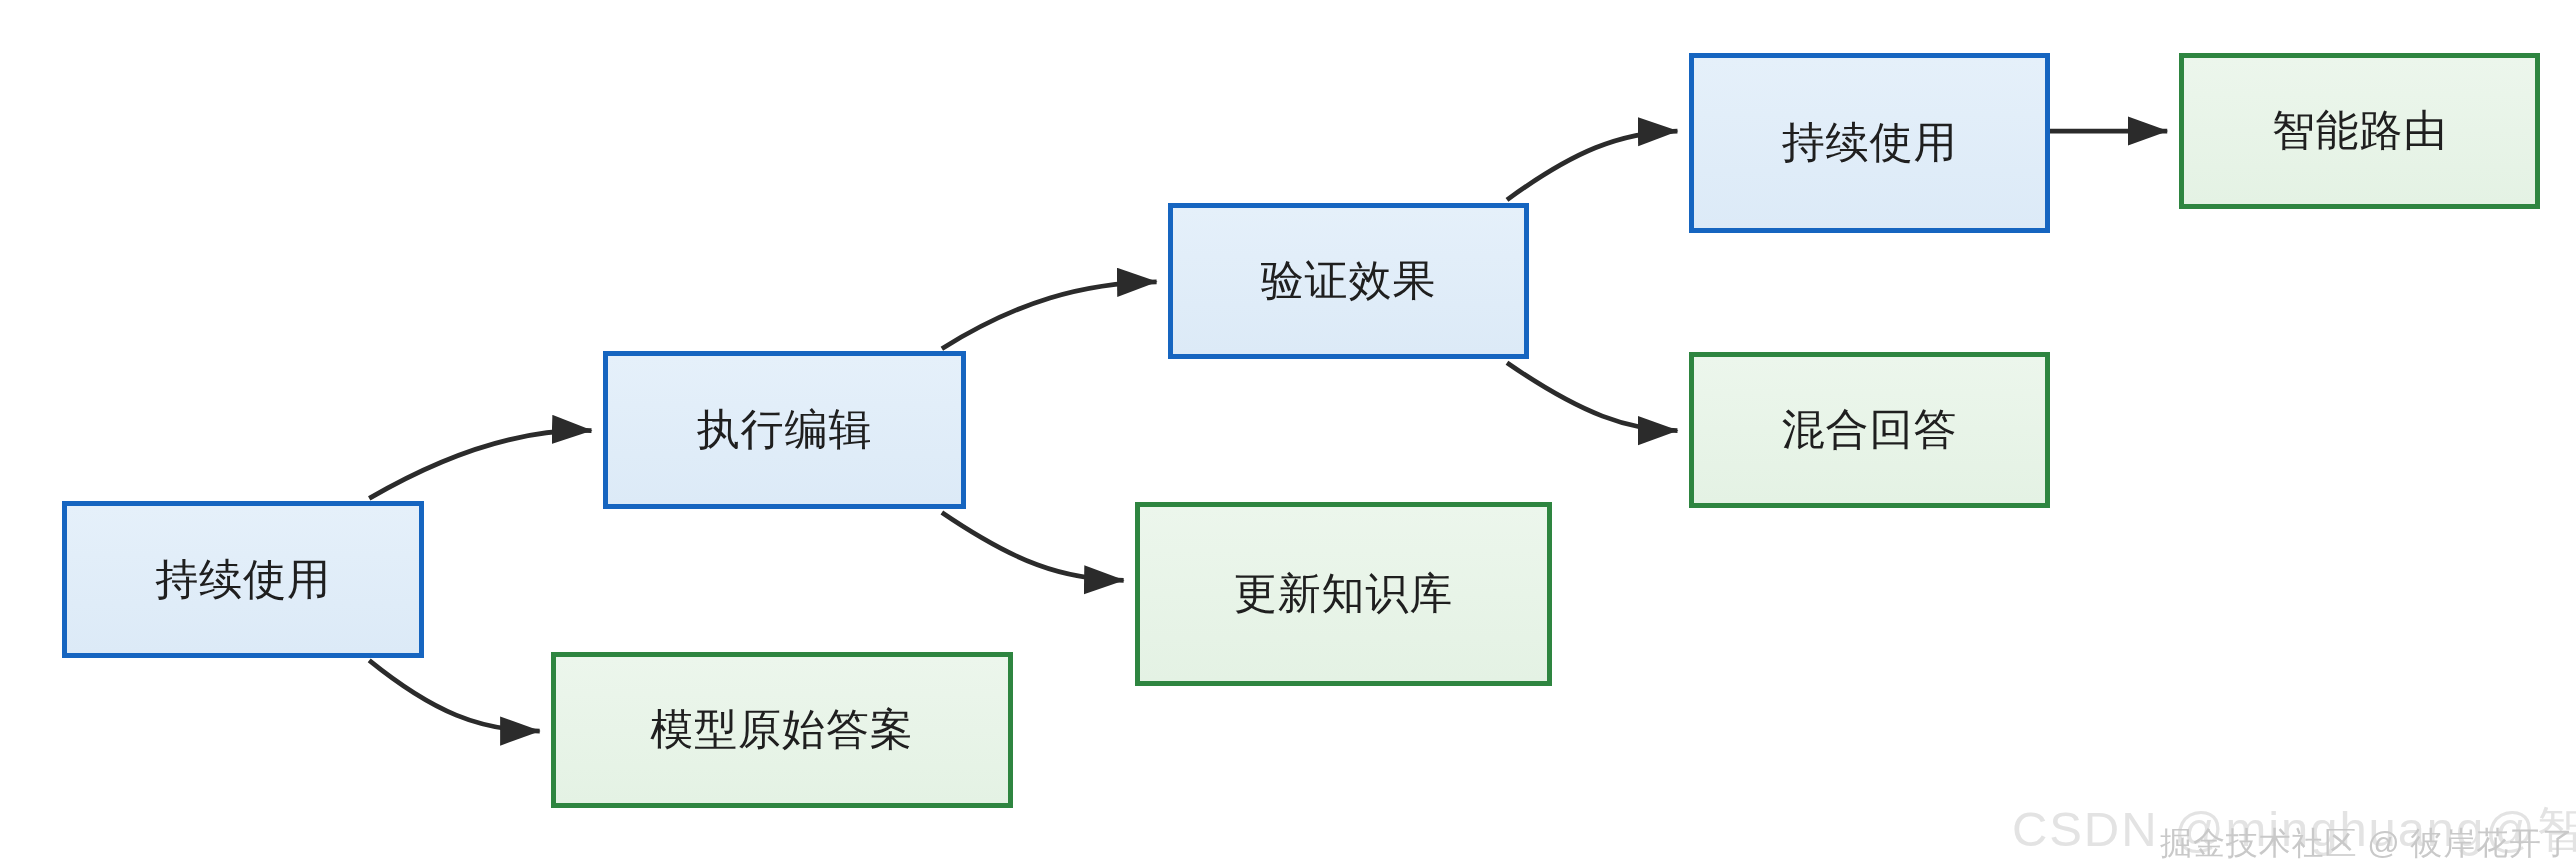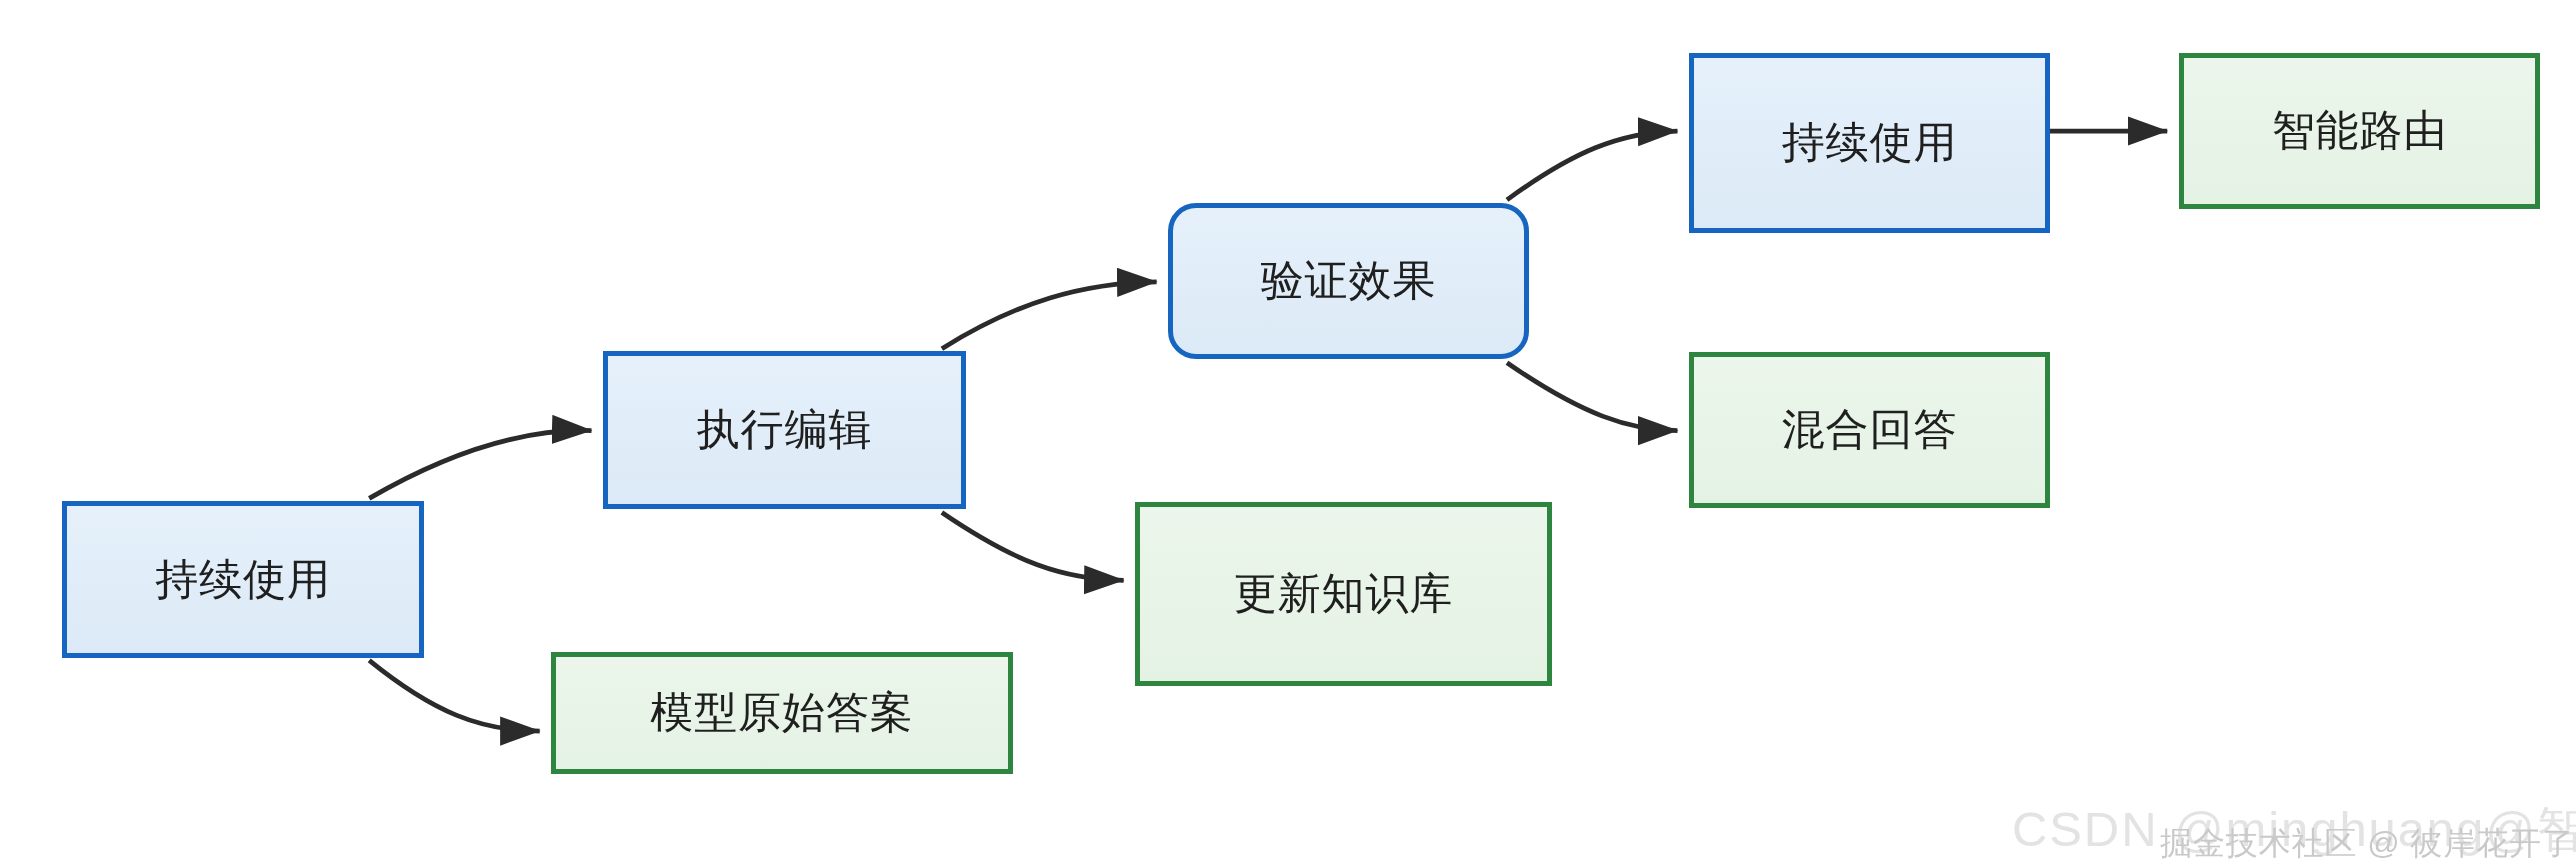--- a/index.html
+++ b/index.html
@@ -89,36 +89,36 @@
       </g>
   </svg>
 
   <div id="nodes-group">
       <div class="node blue" style="left: 62px; top: 501px; width: 362px; height: 157px;">
         <span>持续使用</span>
       </div>
       <div class="node blue" style="left: 603px; top: 351px; width: 363px; height: 158px;">
         <span>执行编辑</span>
       </div>
-      <div class="node blue" style="left: 1168px; top: 203px; width: 361px; height: 156px; border-radius: 28px;">
+      <div class="node blue" style="left: 1168px; top: 203px; width: 361px; height: 156px;">
         <span>验证效果</span>
       </div>
       <div class="node blue" style="left: 1689px; top: 53px; width: 361px; height: 180px;">
         <span>持续使用</span>
       </div>
       <div class="node green" style="left: 2179px; top: 53px; width: 361px; height: 156px; align-items: center;">
         <span>智能路由</span>
       </div>
       <div class="node green" style="left: 1689px; top: 352px; width: 361px; height: 156px;">
         <span>混合回答</span>
       </div>
       <div class="node green" style="left: 1135px; top: 502px; width: 417px; height: 184px;">
         <span>更新知识库</span>
       </div>
-      <div class="node green" style="left: 551px; top: 652px; width: 462px; height: 122px;">
+      <div class="node green" style="left: 551px; top: 652px; width: 462px; height: 156px;">
         <span>模型原始答案</span>
       </div>
     </div>
 
   <div id="watermarks-group">
       <div class="watermark wm-csdn" style="left: 2012px; top: 797px;">CSDN @minghuang@智绪AI</div>
       <div class="watermark wm-juejin" style="left: 2160px; top: 822px;">掘金技术社区 @ 彼岸花开了吗</div>
     </div>
 
 </div>

